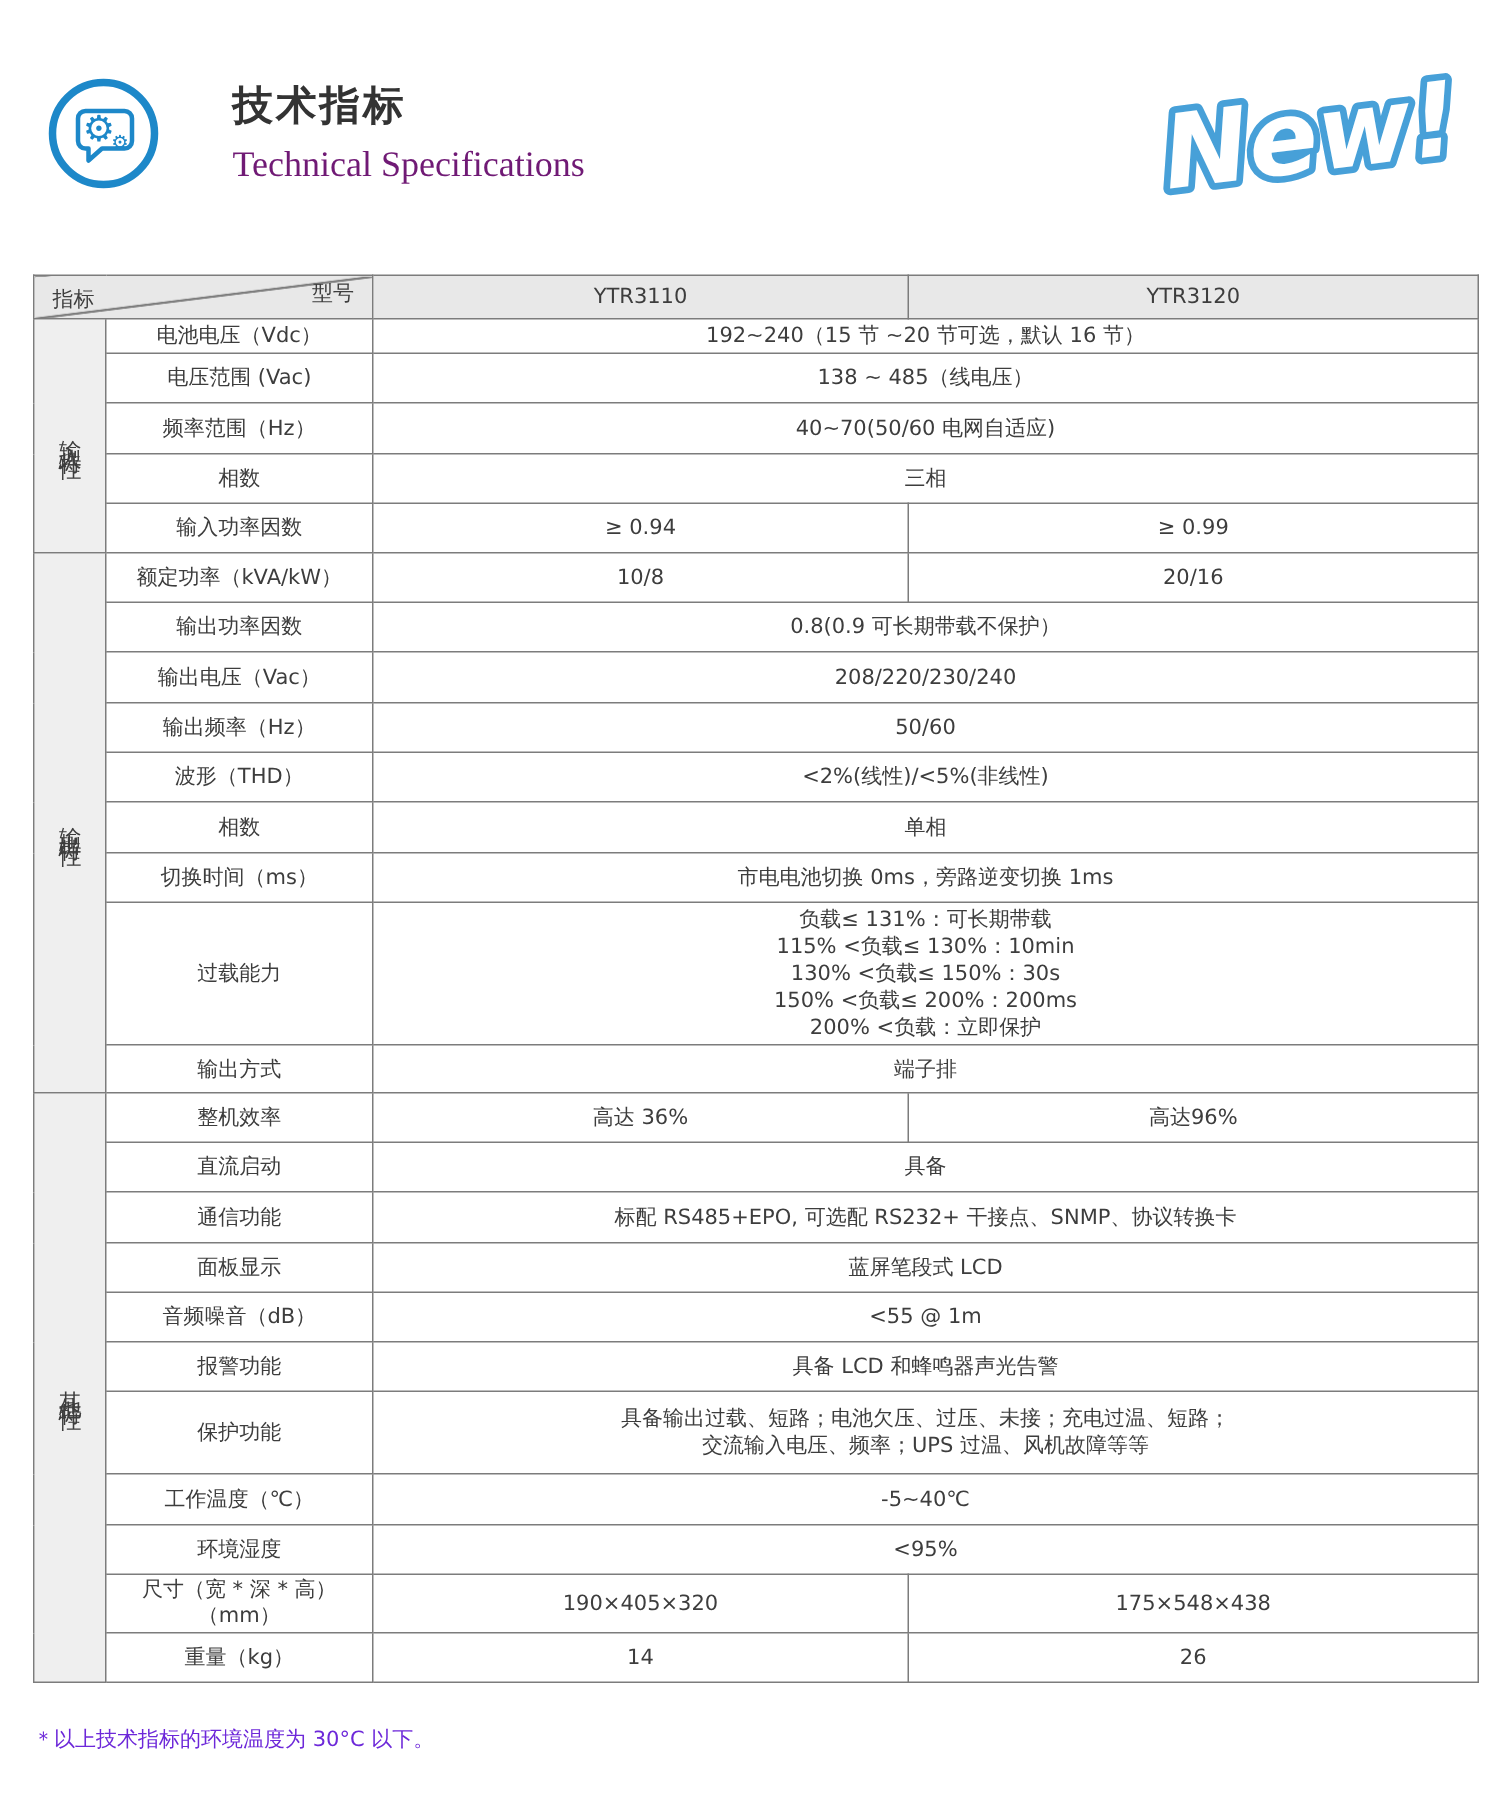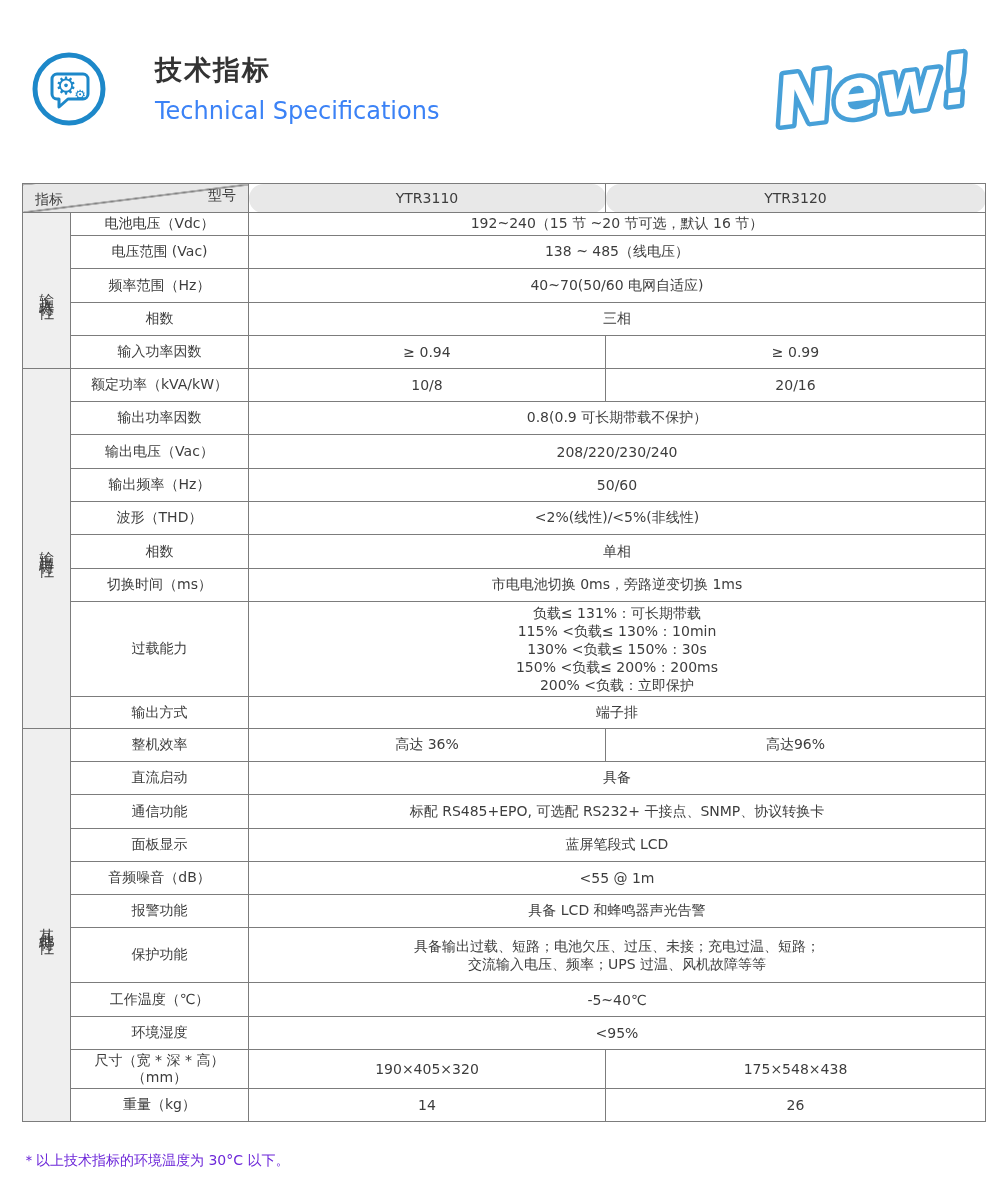--- a/index.html
+++ b/index.html
@@ -8,21 +8,21 @@
     width: 1000px; height: 1199px; position: relative;
     font-family: "DejaVu Sans", "Liberation Sans", sans-serif;
     color: #3d3d3d;
   }
 
   
   .page-header { position: absolute; left: 0; top: 0; width: 1000px; height: 170px; }
   .hdr-icon { position: absolute; left: 30px; top: 50px; width: 78px; height: 78px; }
   .hdr-titles { position: absolute; left: 131px; top: 52px; margin-left: 24px; }
   .hdr-title { font-size: 27px; font-weight: bold; color: #333333; letter-spacing: 2px; }
-  .hdr-subtitle { font-size: 24px; font-weight: normal; color: #3b82f6; margin-top: 9px; }
+  .hdr-subtitle { font-size: 24px; font-weight: normal; color: #701a75; margin-top: 9px; font-family: Liberation Serif, serif; }
   .new-badge { position: absolute; right: 26px; top: 34px; }
 
   
   table.spec {
     position: absolute; left: 22px; top: 183px; width: 963px;
     border-collapse: collapse; table-layout: fixed;
   }
   table.spec td {
     border: 1px solid #7c7c7c;
     text-align: center; vertical-align: middle;
@@ -37,21 +37,21 @@
   td.corner {
     background-color: #e8e8e8;
     background-image: linear-gradient(to bottom right,
       transparent calc(50% - 1px), #7c7c7c calc(50% - 0.5px),
       #7c7c7c calc(50% + 0.5px), transparent calc(50% + 1px));
     position: relative; padding: 0;
   }
   .c-top { position: absolute; top: 3px; right: 12px; font-size: 14px; color: #3d3d3d; }
   .c-bottom { position: absolute; bottom: 3px; left: 12px; font-size: 14px; color: #3d3d3d; }
 
-  td.mcell { background: #e8e8e8; font-size: 15px; color: #454545; border-radius: 15px; }
+  td.mcell { background: #e8e8e8; font-size: 15px; color: #454545; }
 
   td.gcell { background: #efefef; padding: 0; }
   .glabel {
     display: inline-block;
     writing-mode: vertical-rl; text-orientation: upright;
     font-size: 15px; color: #3d3d3d; letter-spacing: 4px; line-height: 1.1;
   }
   td.lcell { background: #ffffff; }
   td.vcell { background: #ffffff; }
   .vline { line-height: 18px; }

